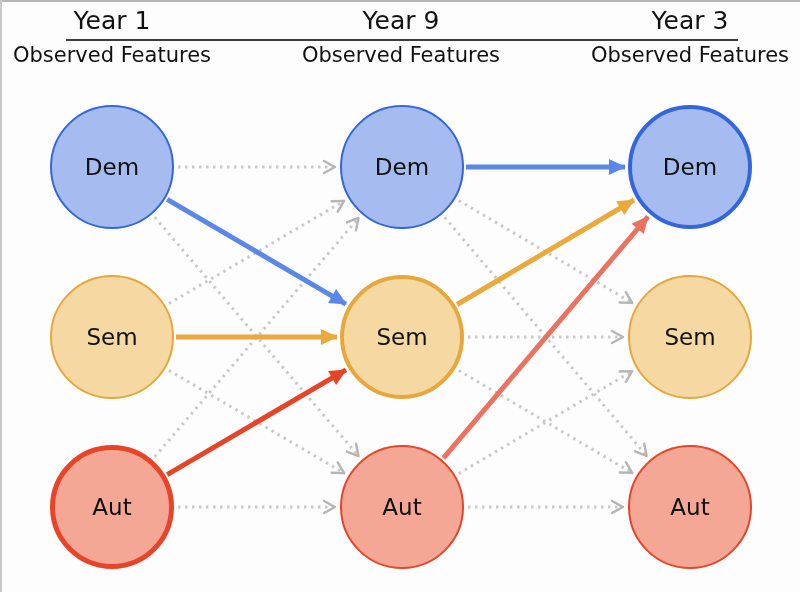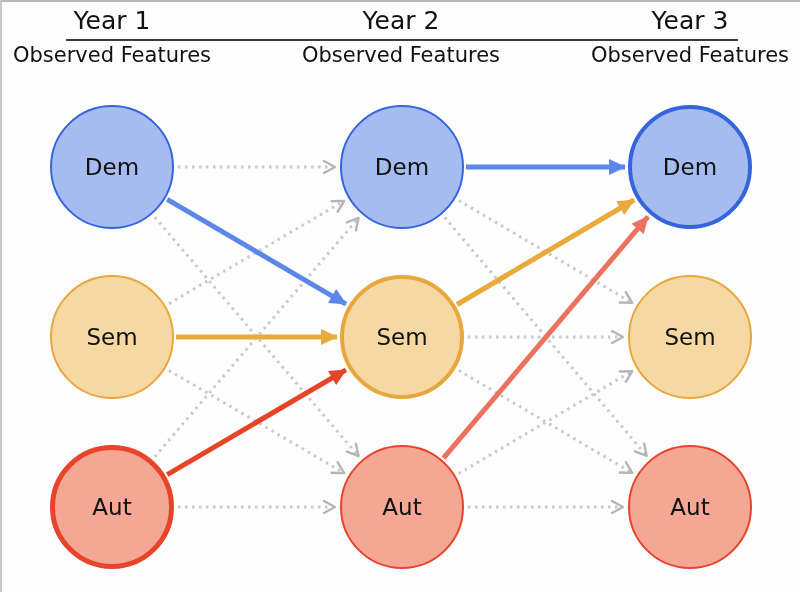--- a/index.html
+++ b/index.html
@@ -29,21 +29,21 @@
 <body>
 
 <div class="frame-top"></div>
 <div class="frame-left"></div>
 
 <div class="hcol hcol1">
   <div class="year">Year 1</div>
   <div class="sub">Observed Features</div>
 </div>
 <div class="hcol hcol2">
-  <div class="year">Year 2</div>
+  <div class="year">Year 9</div>
   <div class="sub">Observed Features</div>
 </div>
 <div class="hcol hcol3">
   <div class="year">Year 3</div>
   <div class="sub">Observed Features</div>
 </div>
 <div class="underline"></div>
 
 <svg id="edge-layer" width="800" height="592" viewBox="0 0 800 592">
     <defs>

